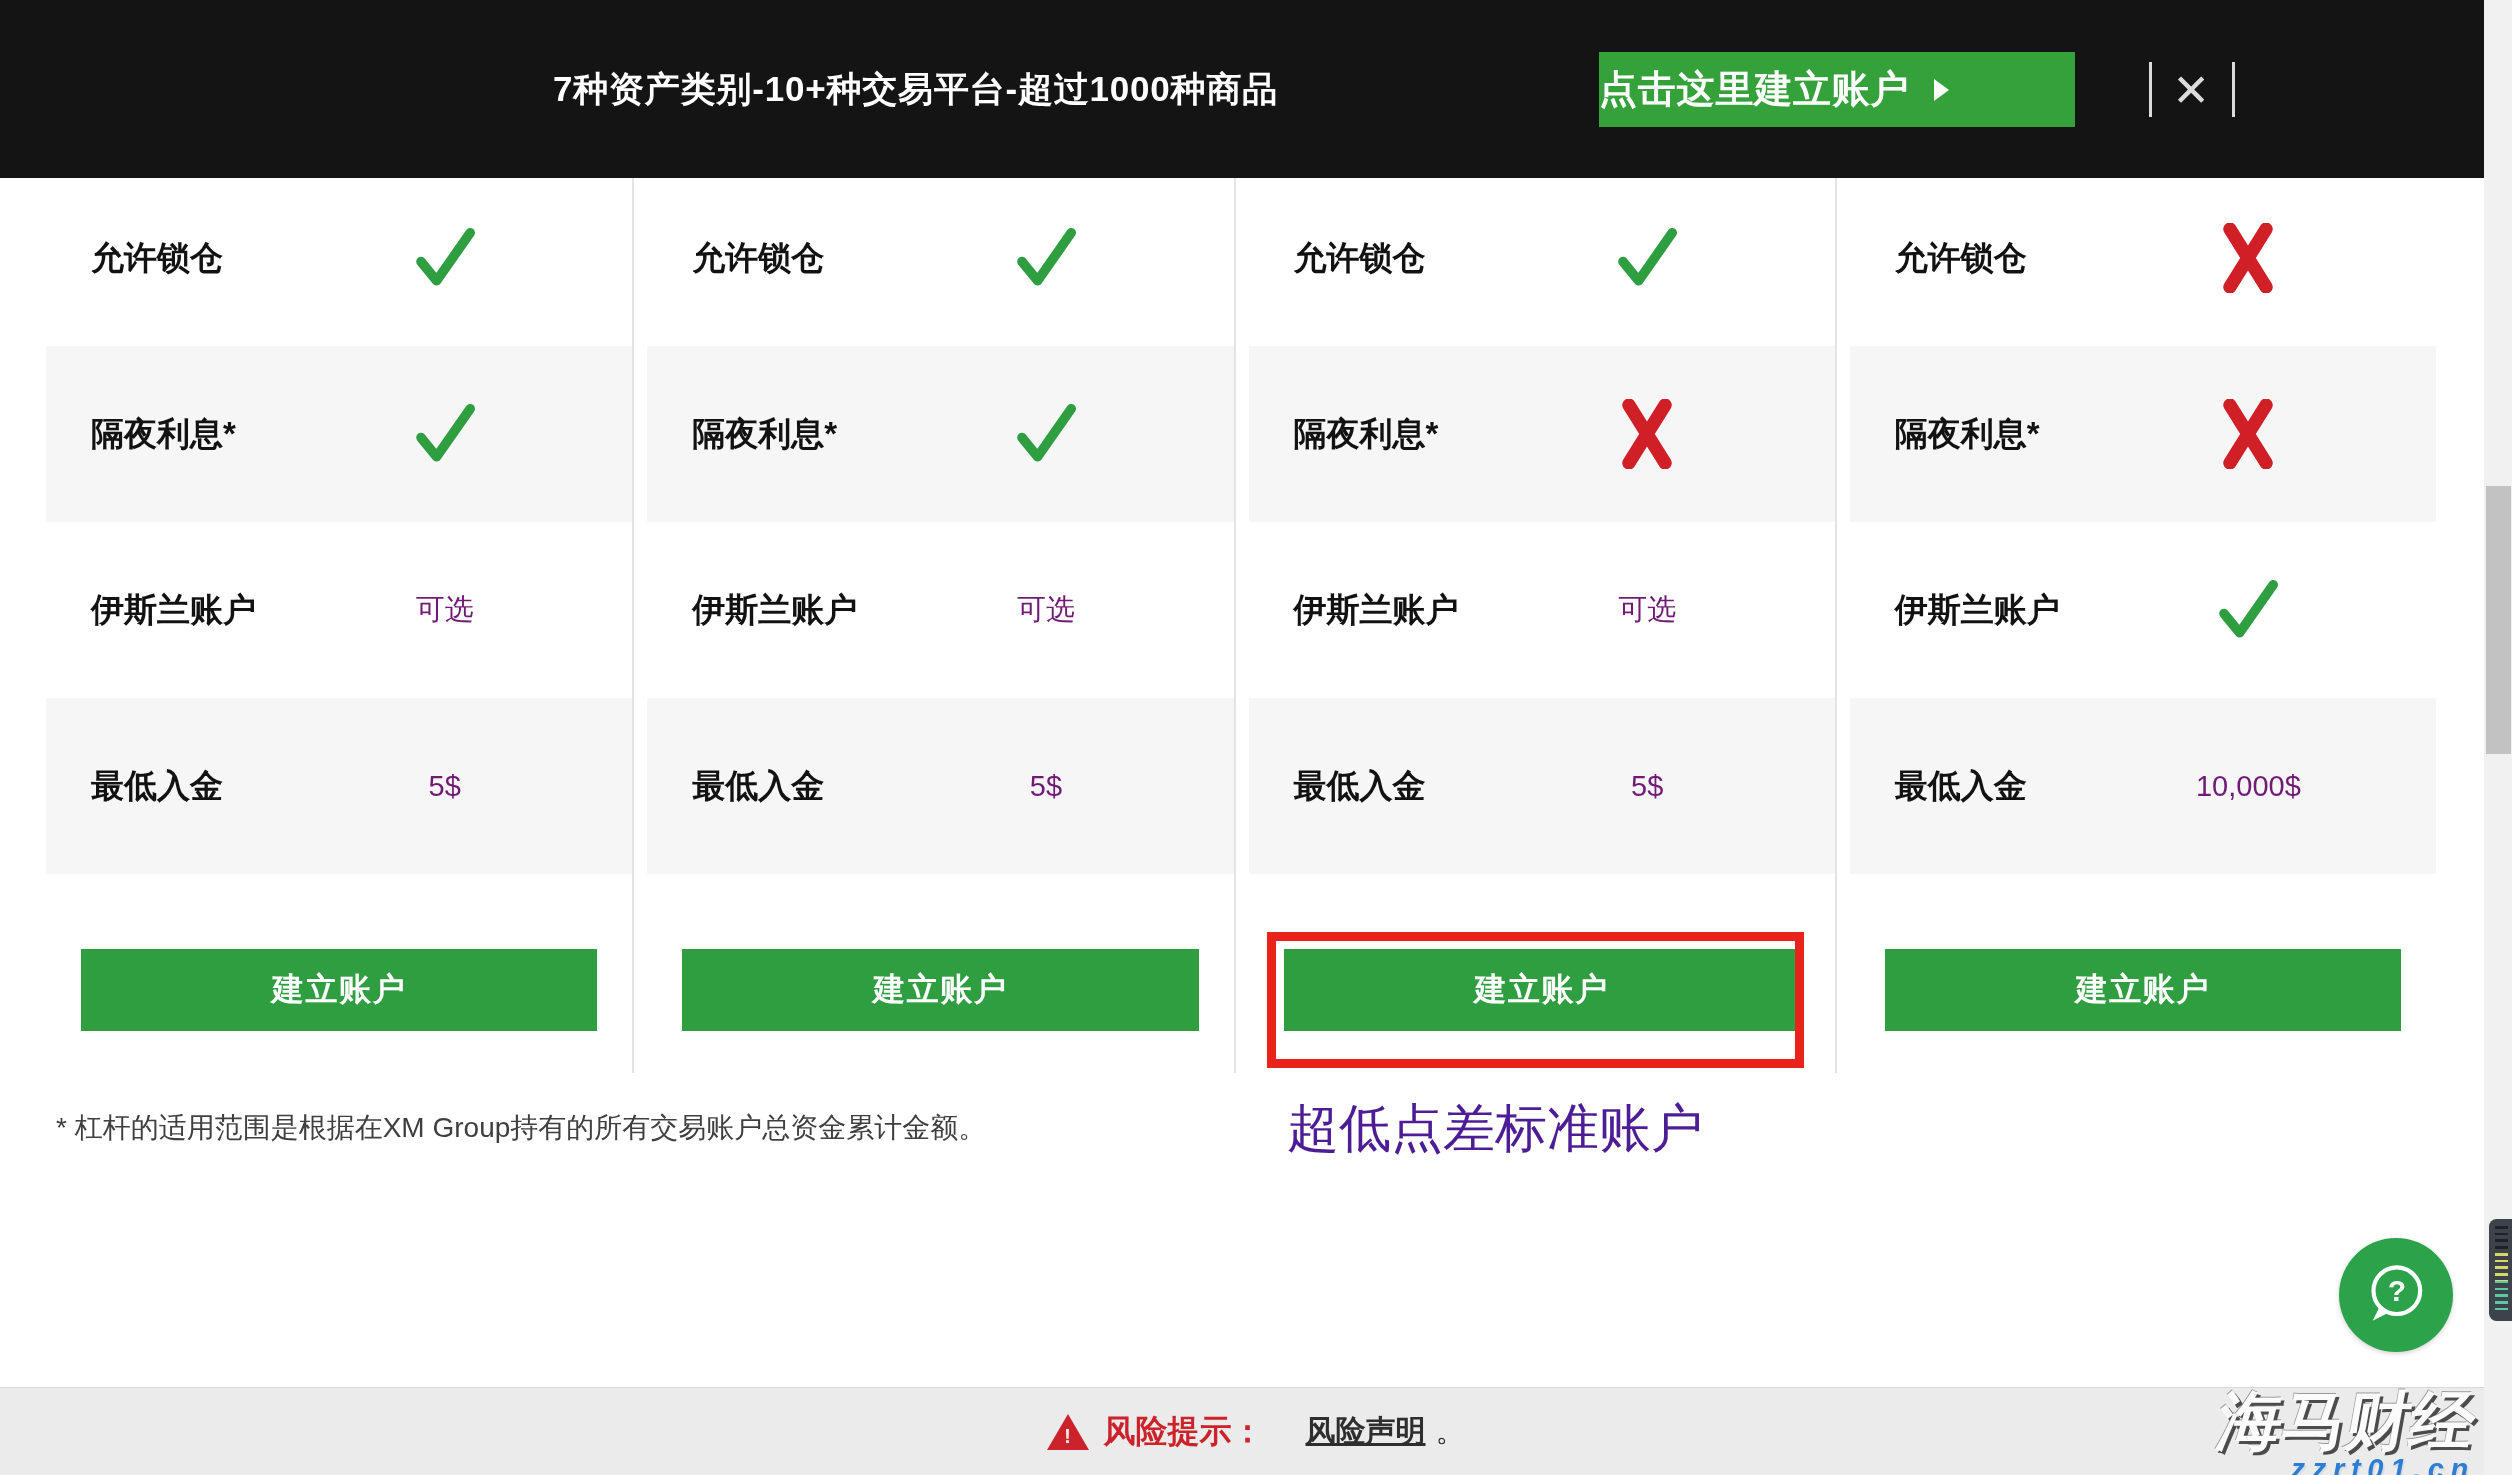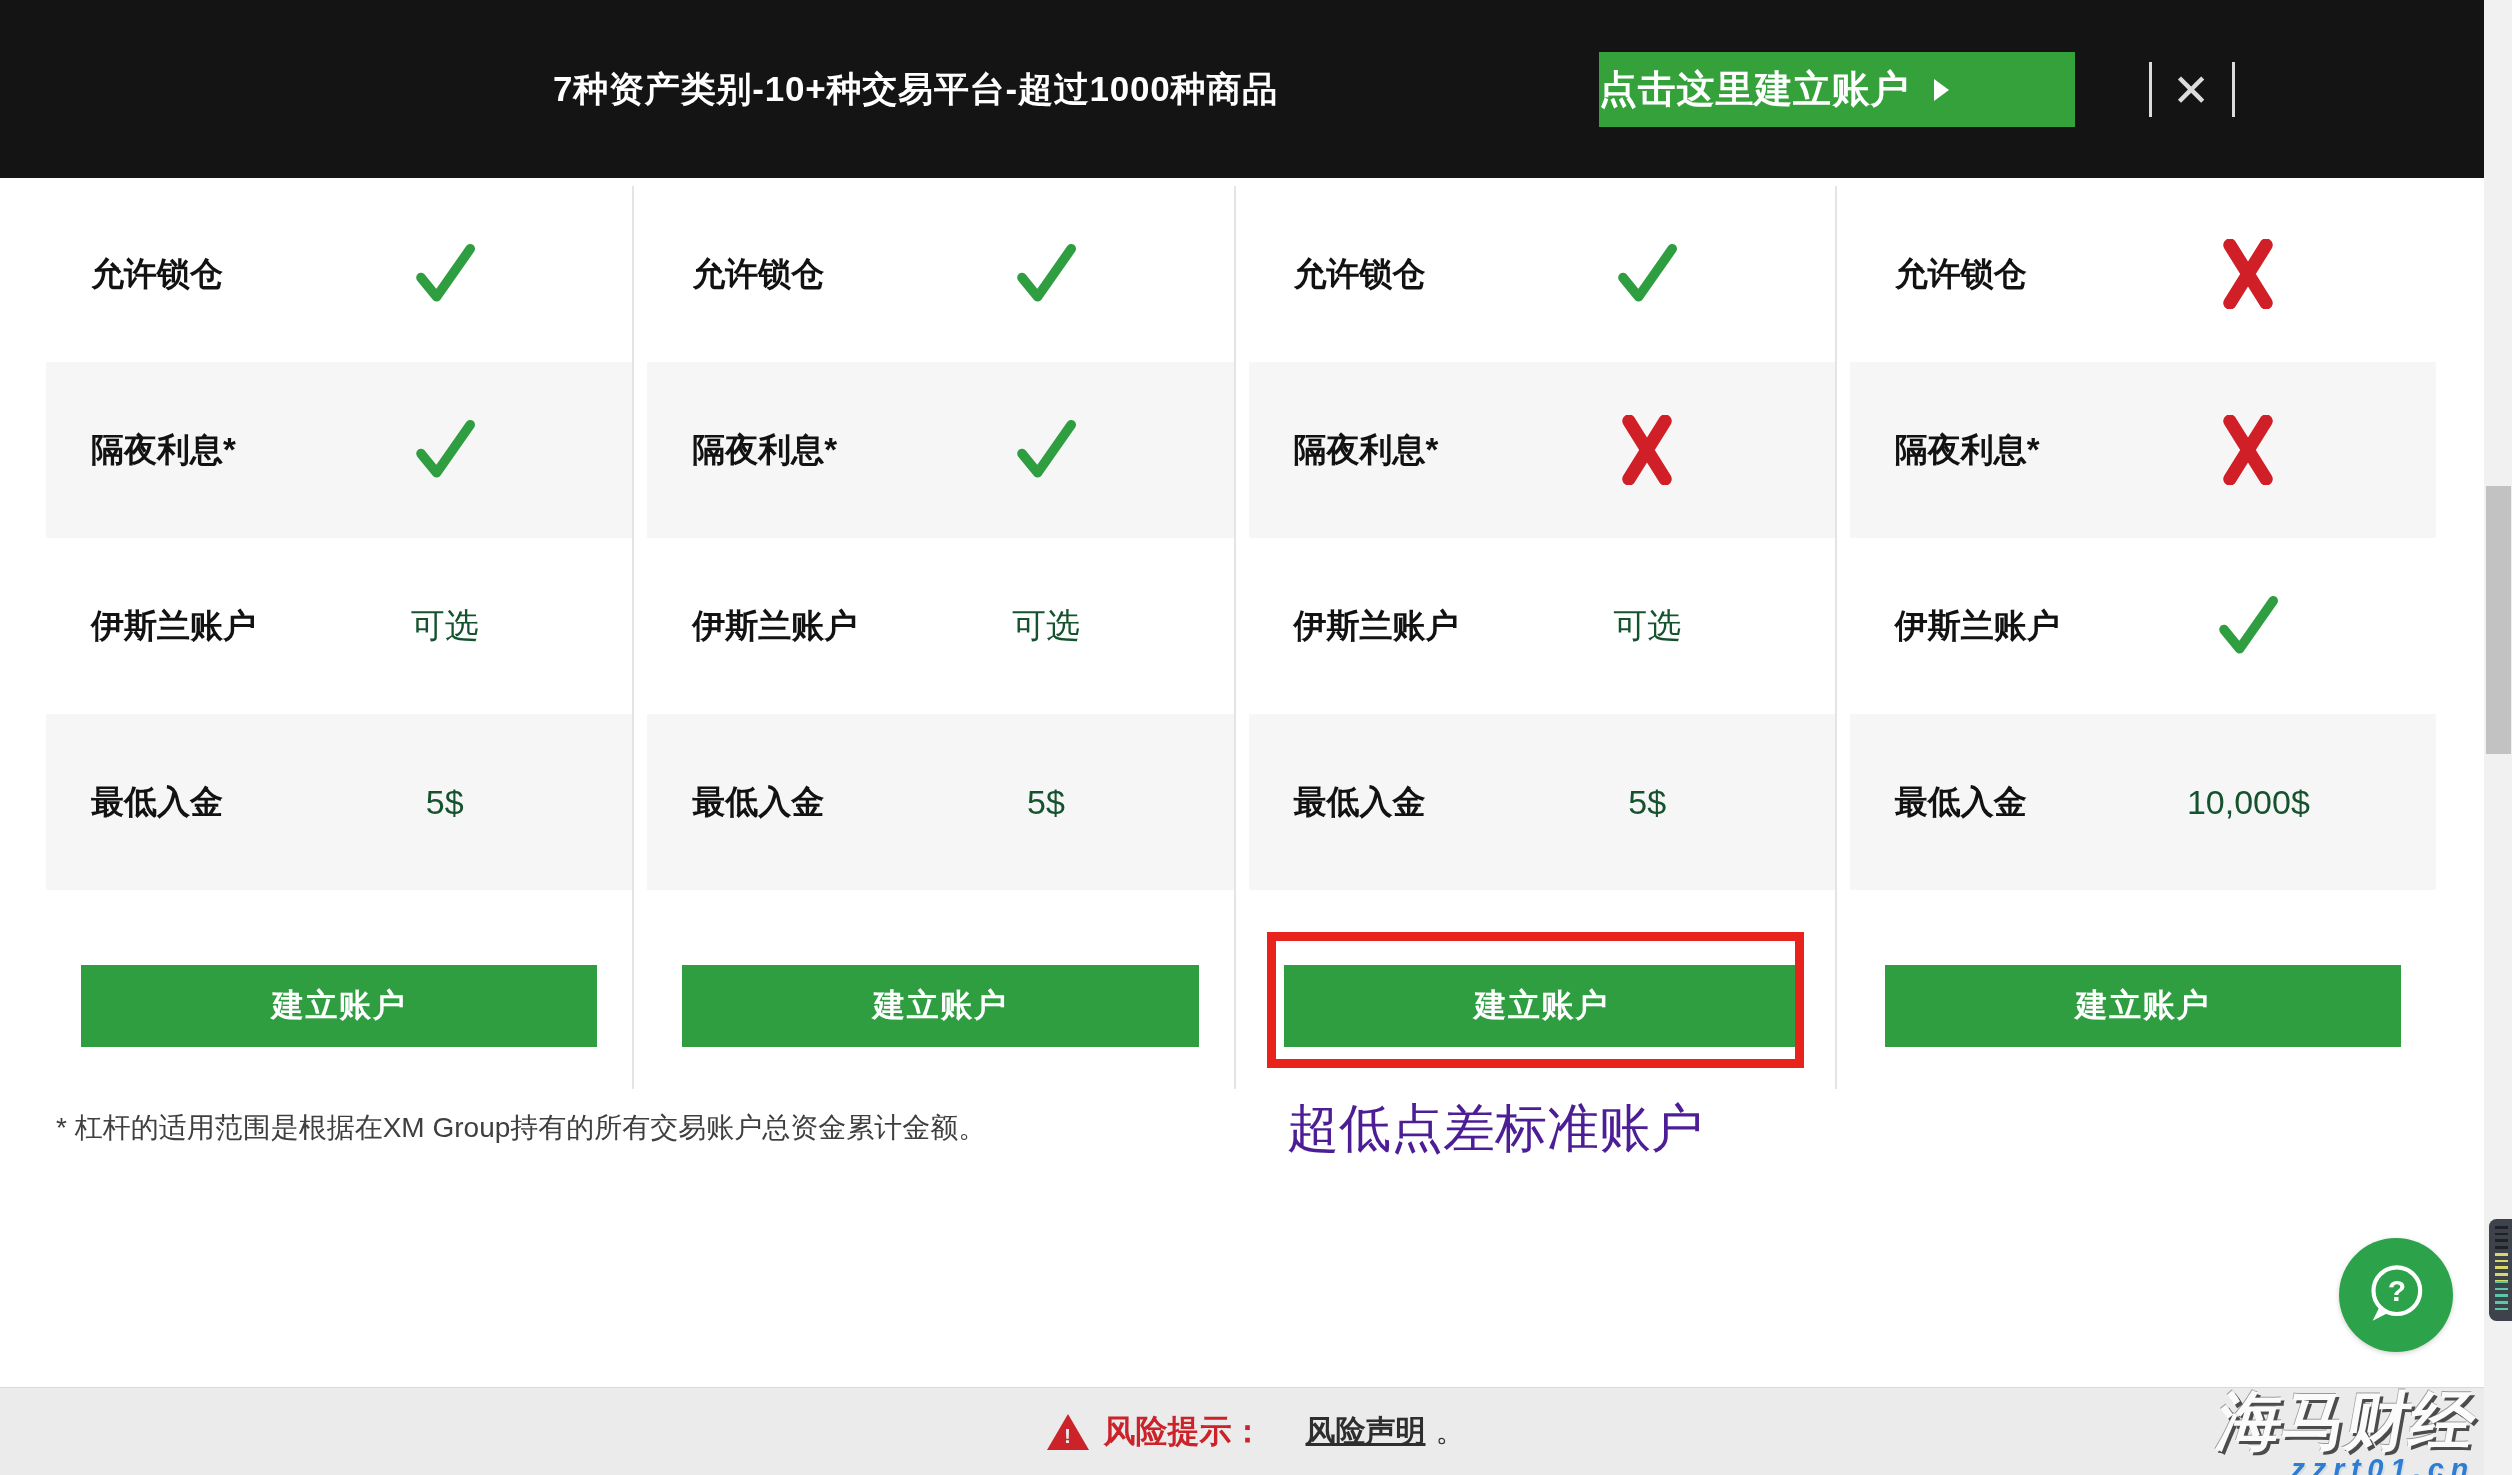--- a/index.html
+++ b/index.html
@@ -28,29 +28,29 @@
   .close-wrap { position:absolute; left:2144px; top:50px; width:101px; height:80px; }
   .close-bar { position:absolute; top:11.7px; width:2.5px; height:55px; background:#dcdcdc; }
   .close-bar.left { left:5px; }
   .close-bar.right { left:88px; }
   .close-x {
     position:absolute; left:15px; top:0; width:64px; height:80px;
     display:flex; align-items:center; justify-content:center;
     color:#dcdcdc; font-size:45px; font-weight:700; cursor:pointer;
   }
   
-  .table { position:absolute; left:46px; top:186px; width:2390px; height:903px; display:flex;gap:13px; }
+  .table { position:absolute; left:46px; top:170px; width:2390px; height:903px; display:flex;gap:13px; }
   .col { flex:1; position:relative; }
   .col.divided { border-right:2.5px solid #e4e4e4; }
   .cell { height:176px; position:relative; }
   .cell.gray { background:#f6f6f6; }
   .lbl { position:absolute; left:45px; top:50%; transform:translateY(-50%);
          font-weight:700; font-size:33px; color:#121212; white-space:nowrap; }
   .val { position:absolute; left:68%; top:50%; transform:translate(-50%,-50%);
-         font-size:34px; color:#14532d; white-space:nowrap; }
+         font-size:29px; color:#701a75; white-space:nowrap; }
   .mark svg { display:block; }
   .btnrow { height:199px; position:relative; }
   .btn {
     position:absolute; left:35px; right:35px; top:75px; height:82px;
     background:#2f9e41; border:none; cursor:pointer;
     display:flex; align-items:center; justify-content:center;
     color:#ffffff; font-size:32px; font-weight:700; letter-spacing:1.7px;
     font-family:inherit;
   }
   

